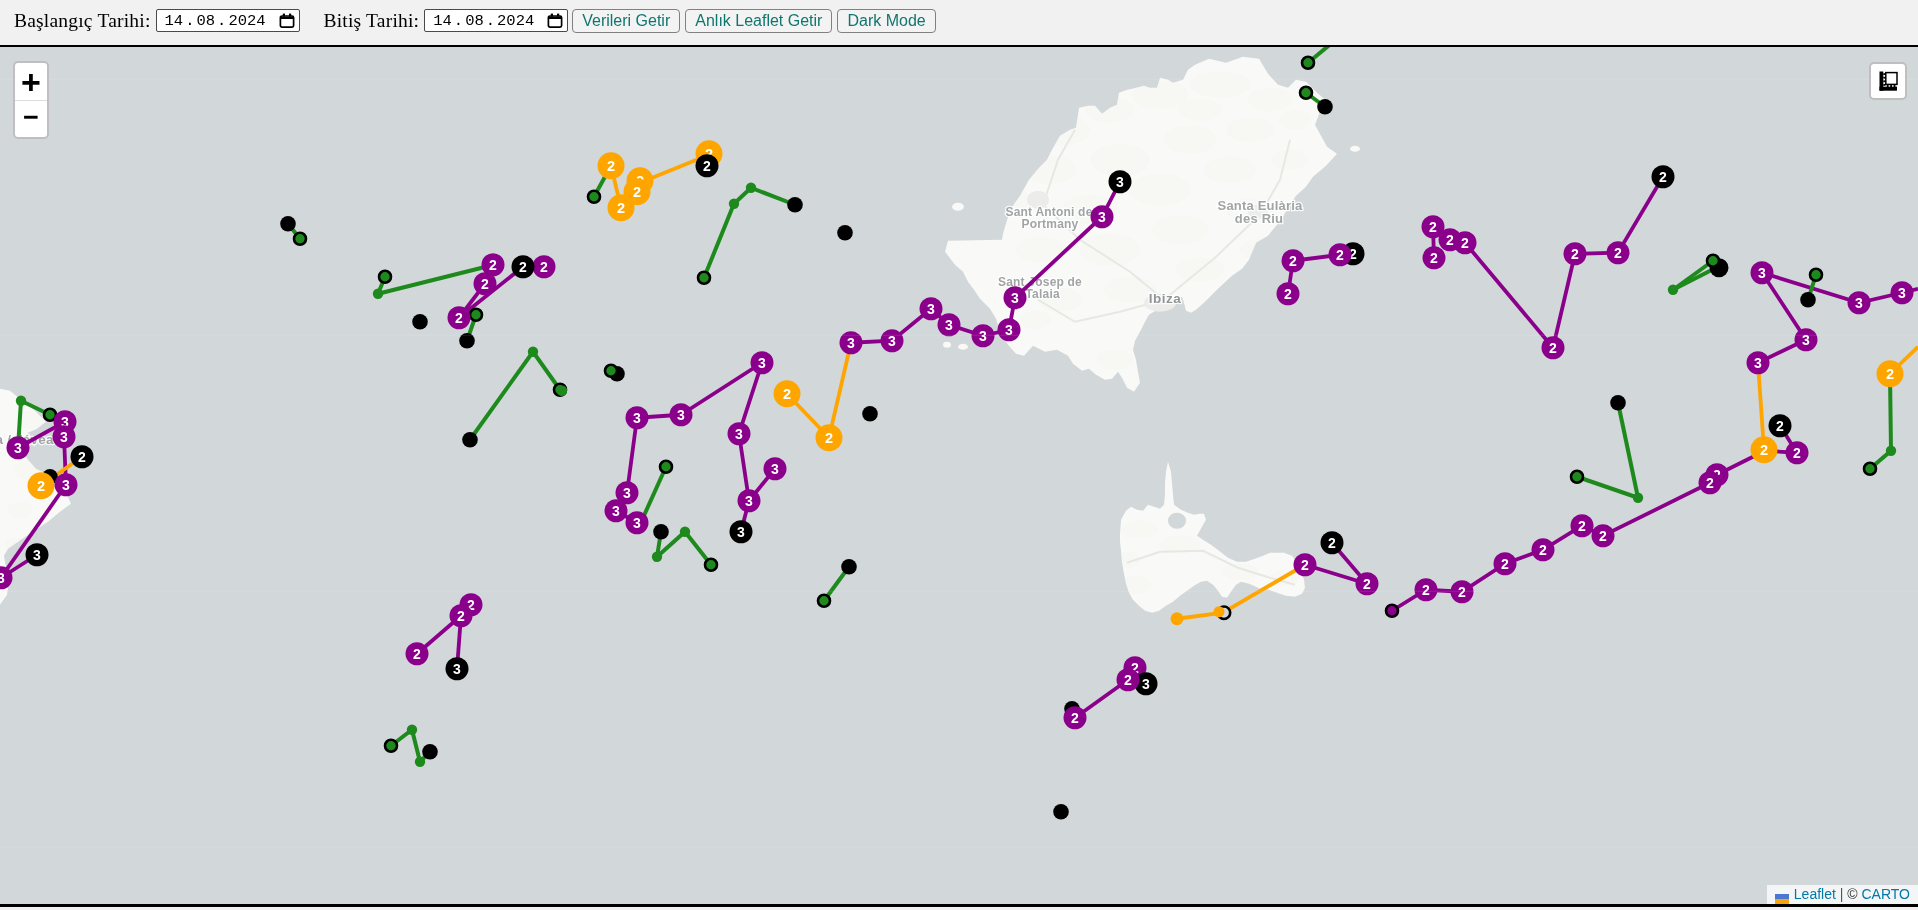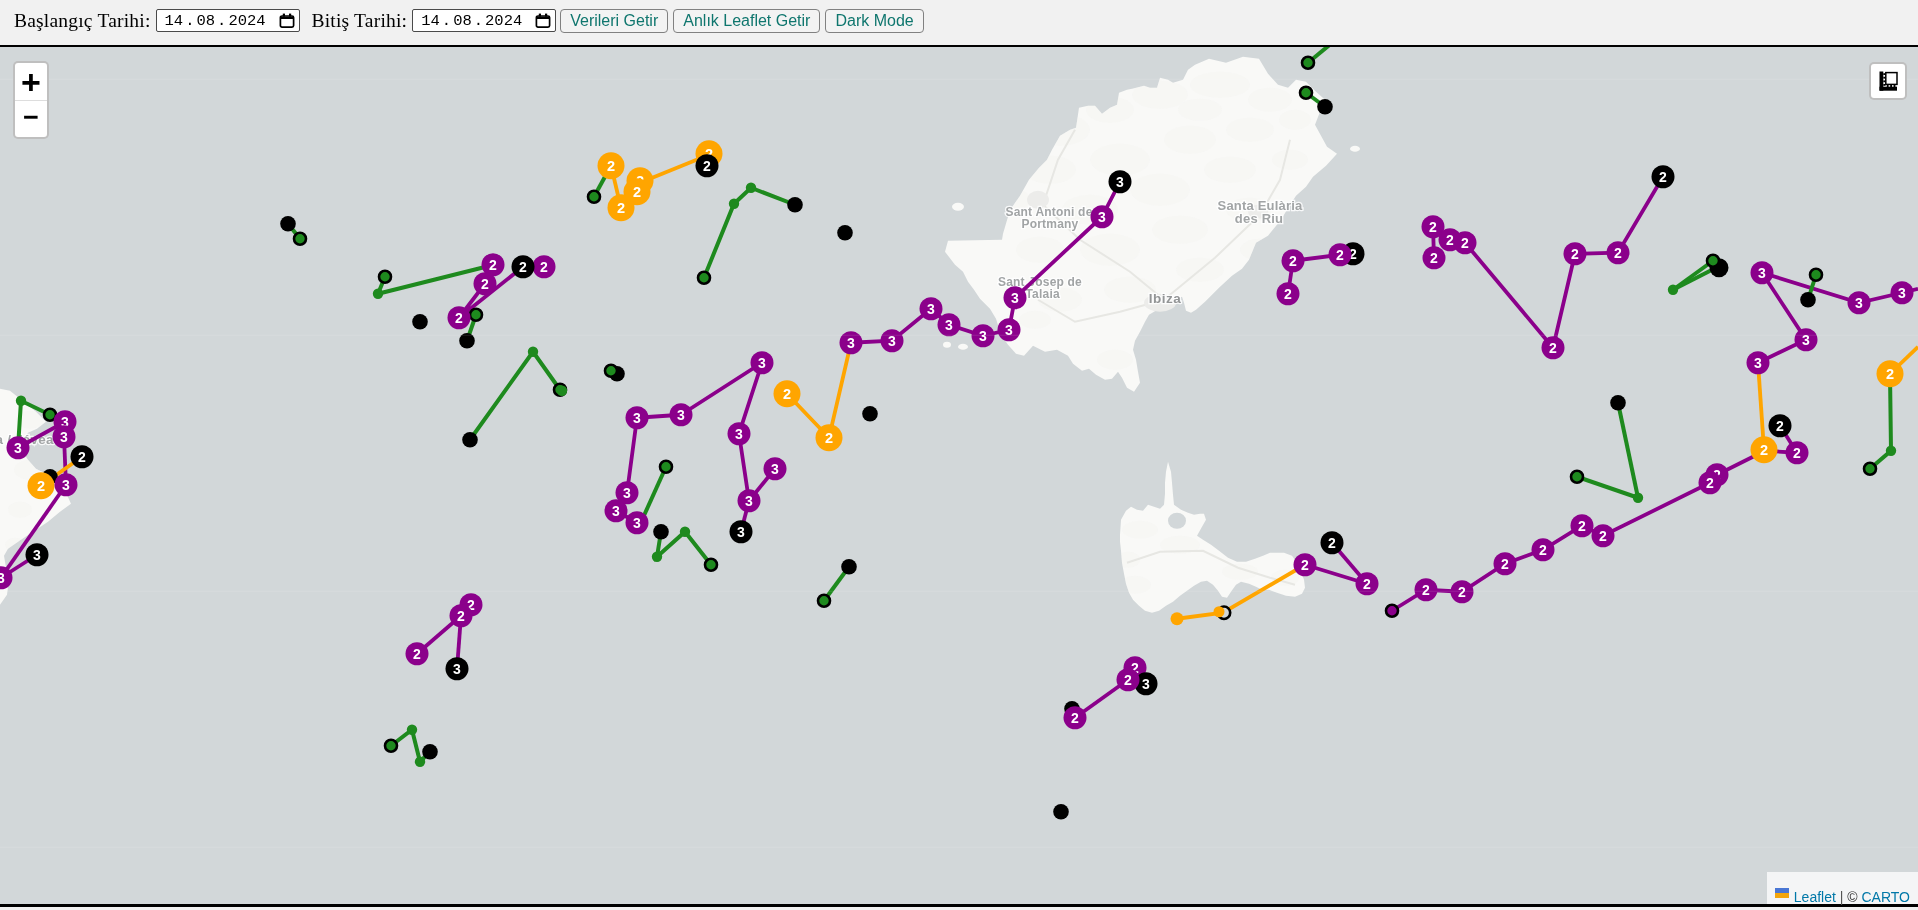--- a/index.html
+++ b/index.html
@@ -7,35 +7,35 @@
 #bar .lbl{font-family:"Liberation Serif",serif;font-size:19.5px;color:#000;letter-spacing:0.2px}
 .dinp{width:144px;height:23px;border:1.8px solid #4a4a4a;border-radius:2px;background:#fff;display:inline-flex;align-items:center;padding:0 4px 0 8px;margin-left:5px;font-family:"Liberation Mono",monospace;font-size:15.5px}
 .dinp .sep{margin:0 2px}
 .dinp svg{margin-left:auto}
 .btn{height:24px;margin-left:5px;border:1.5px solid #818181;border-radius:4px;background:#f3f3f3;font-size:16px;line-height:21px;padding:0 9px;color:#0f766e;font-family:"Liberation Sans",sans-serif}
 #map{position:absolute;top:45px;left:0;width:1918px;height:862px;background:#d2d7d9;border-top:2.5px solid #000;border-bottom:3px solid #000}
 #zoomctl{position:absolute;left:13px;top:14px;width:36px;background:#fff;border:2px solid rgba(0,0,0,0.25);border-radius:5px;z-index:10}
 #zoomctl div{width:32px;height:37px;text-align:center;font-size:34px;font-weight:bold;color:#000;line-height:38px}
 #zoomctl div+div{border-top:1px solid #ddd;font-size:27px;line-height:32px}
 #measure{position:absolute;right:11px;top:15px;width:38px;height:38px;background:#fff;border:2px solid rgba(0,0,0,0.25);border-radius:5px;z-index:10;display:flex;align-items:center;justify-content:center}
-#attrib{position:absolute;right:0;bottom:0;height:19px;background:rgba(255,255,255,0.75);z-index:10;font-size:14px;line-height:19px;padding:16px 8px;color:#333;display:flex;align-items:flex-start}
+#attrib{position:absolute;right:0;bottom:0;height:19px;background:rgba(255,255,255,0.75);z-index:10;font-size:14px;line-height:19px;padding:0 8px;color:#333;display:flex;align-items:flex-end}
 #attrib a{color:#0078A8;text-decoration:none}
 </style></head>
 <body>
 <div id="bar">
   <span class="lbl">Başlangıç Tarihi:</span>
   <span class="dinp">14<span class="sep">.</span>08<span class="sep">.</span>2024
     <svg width="16" height="16" viewBox="0 0 16 16">
         <rect x="1.4" y="3" width="13.2" height="11.2" rx="1.6" fill="none" stroke="#000" stroke-width="1.7"></rect>
         <rect x="2" y="3.6" width="12" height="2.4" fill="#000"></rect>
         <rect x="3.8" y="0.6" width="2.2" height="3" fill="#000"></rect>
         <rect x="10" y="0.6" width="2.2" height="3" fill="#000"></rect>
       </svg>
   </span>
-  <span class="lbl" style="margin-left:12px">Bitiş Tarihi:</span>
+  <span class="lbl" style="margin-left:24px">Bitiş Tarihi:</span>
   <span class="dinp">14<span class="sep">.</span>08<span class="sep">.</span>2024
     <svg width="16" height="16" viewBox="0 0 16 16">
         <rect x="1.4" y="3" width="13.2" height="11.2" rx="1.6" fill="none" stroke="#000" stroke-width="1.7"></rect>
         <rect x="2" y="3.6" width="12" height="2.4" fill="#000"></rect>
         <rect x="3.8" y="0.6" width="2.2" height="3" fill="#000"></rect>
         <rect x="10" y="0.6" width="2.2" height="3" fill="#000"></rect>
       </svg>
   </span>
   <button class="btn" style="margin-left:4px">Verileri Getir</button>
   <button class="btn">Anlık Leaflet Getir</button>

